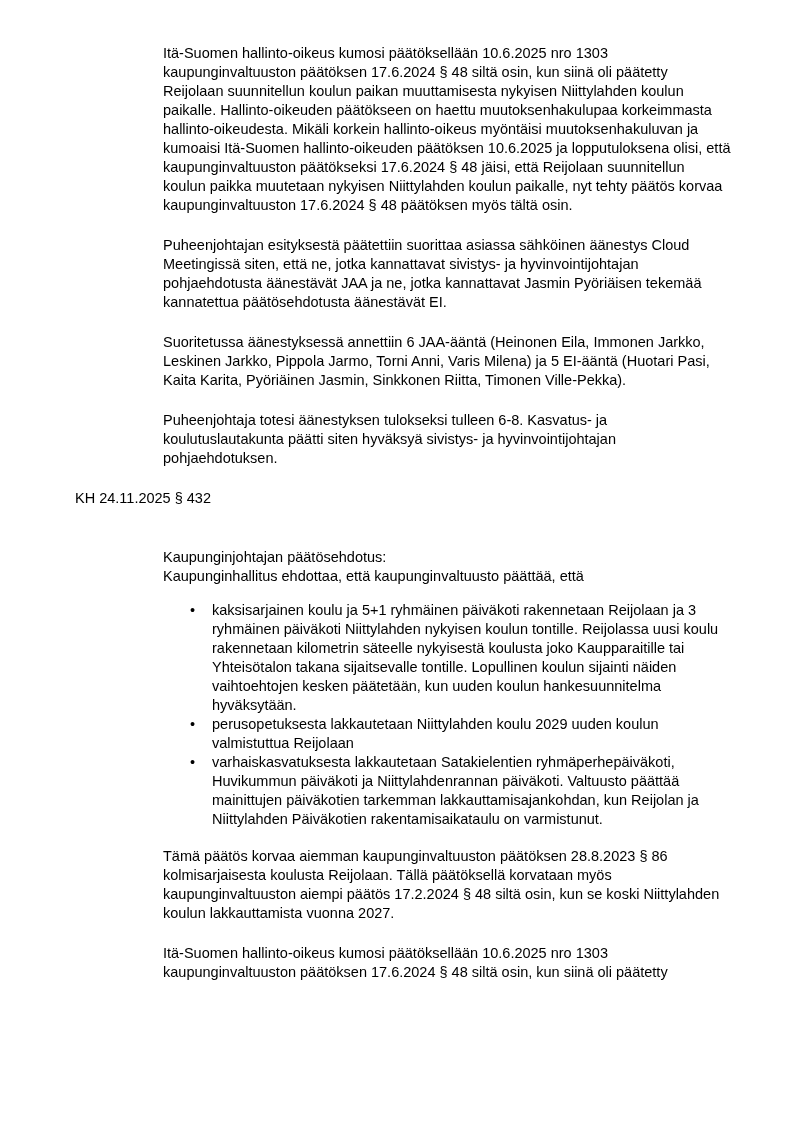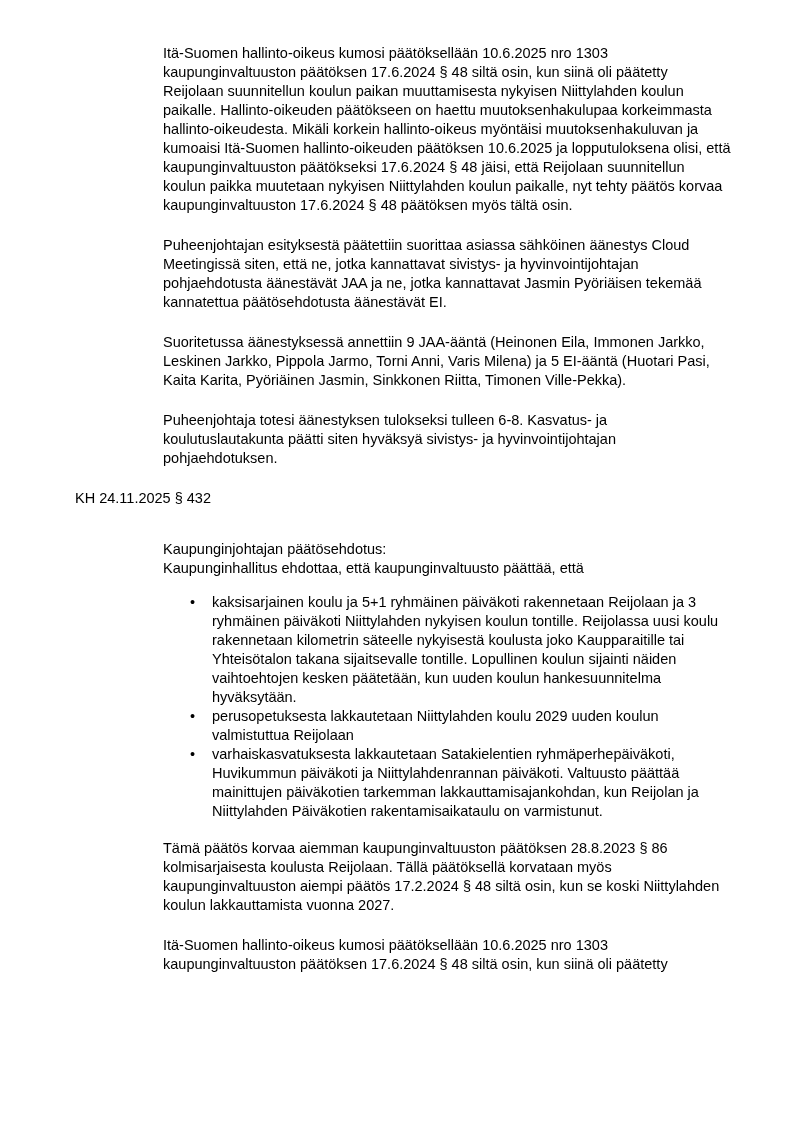--- a/index.html
+++ b/index.html
@@ -11,21 +11,21 @@
     color: #000000;
     font-family: "Liberation Sans", "DejaVu Sans", sans-serif;
     font-size: 14.5px;
     line-height: 19px;
     overflow: hidden;
   }
   .main-col { margin-left: 163px; width: 630px; }
   .block1 { padding-top: 44px; }
   .para { margin: 0 0 21px 0; }
   .lines { white-space: pre-line; }
-  .kh-heading { margin: 4px 0 32px 75px; }
+  .kh-heading { margin: 4px 0 40px 75px; }
   .proposal-head { margin: 0 0 15px 0; }
   .proposal-head .bold { font-weight: normal; }
   ul.bullets { list-style: none; margin: 0 0 18px 0; padding: 0; }
   ul.bullets li { position: relative; padding-left: 49px; margin: 0; }
   ul.bullets .bullet {
     position: absolute; left: 27px; top: 0;
     font-size: 14.5px; line-height: 19px;
   }
   .last-para { margin-bottom: 0; }
 </style>
@@ -41,21 +41,21 @@
 paikalle. Hallinto-oikeuden päätökseen on haettu muutoksenhakulupaa korkeimmasta
 hallinto-oikeudesta. Mikäli korkein hallinto-oikeus myöntäisi muutoksenhakuluvan ja
 kumoaisi Itä-Suomen hallinto-oikeuden päätöksen 10.6.2025 ja lopputuloksena olisi, että
 kaupunginvaltuuston päätökseksi 17.6.2024 § 48 jäisi, että Reijolaan suunnitellun
 koulun paikka muutetaan nykyisen Niittylahden koulun paikalle, nyt tehty päätös korvaa
 kaupunginvaltuuston 17.6.2024 § 48 päätöksen myös tältä osin.</p>
     <p class="para lines">Puheenjohtajan esityksestä päätettiin suorittaa asiassa sähköinen äänestys Cloud
 Meetingissä siten, että ne, jotka kannattavat sivistys- ja hyvinvointijohtajan
 pohjaehdotusta äänestävät JAA ja ne, jotka kannattavat Jasmin Pyöriäisen tekemää
 kannatettua päätösehdotusta äänestävät EI.</p>
-    <p class="para lines">Suoritetussa äänestyksessä annettiin 9 JAA-ääntä (Heinonen Eila, Immonen Jarkko,
+    <p class="para lines">Suoritetussa äänestyksessä annettiin 6 JAA-ääntä (Heinonen Eila, Immonen Jarkko,
 Leskinen Jarkko, Pippola Jarmo, Torni Anni, Varis Milena) ja 5 EI-ääntä (Huotari Pasi,
 Kaita Karita, Pyöriäinen Jasmin, Sinkkonen Riitta, Timonen Ville-Pekka).</p>
     <p class="para lines">Puheenjohtaja totesi äänestyksen tulokseksi tulleen 6-8. Kasvatus- ja
 koulutuslautakunta päätti siten hyväksyä sivistys- ja hyvinvointijohtajan
 pohjaehdotuksen.</p>
   </div>
 
   <div class="kh-heading">KH 24.11.2025 § 432</div>
 
   <div class="main-col block2">

